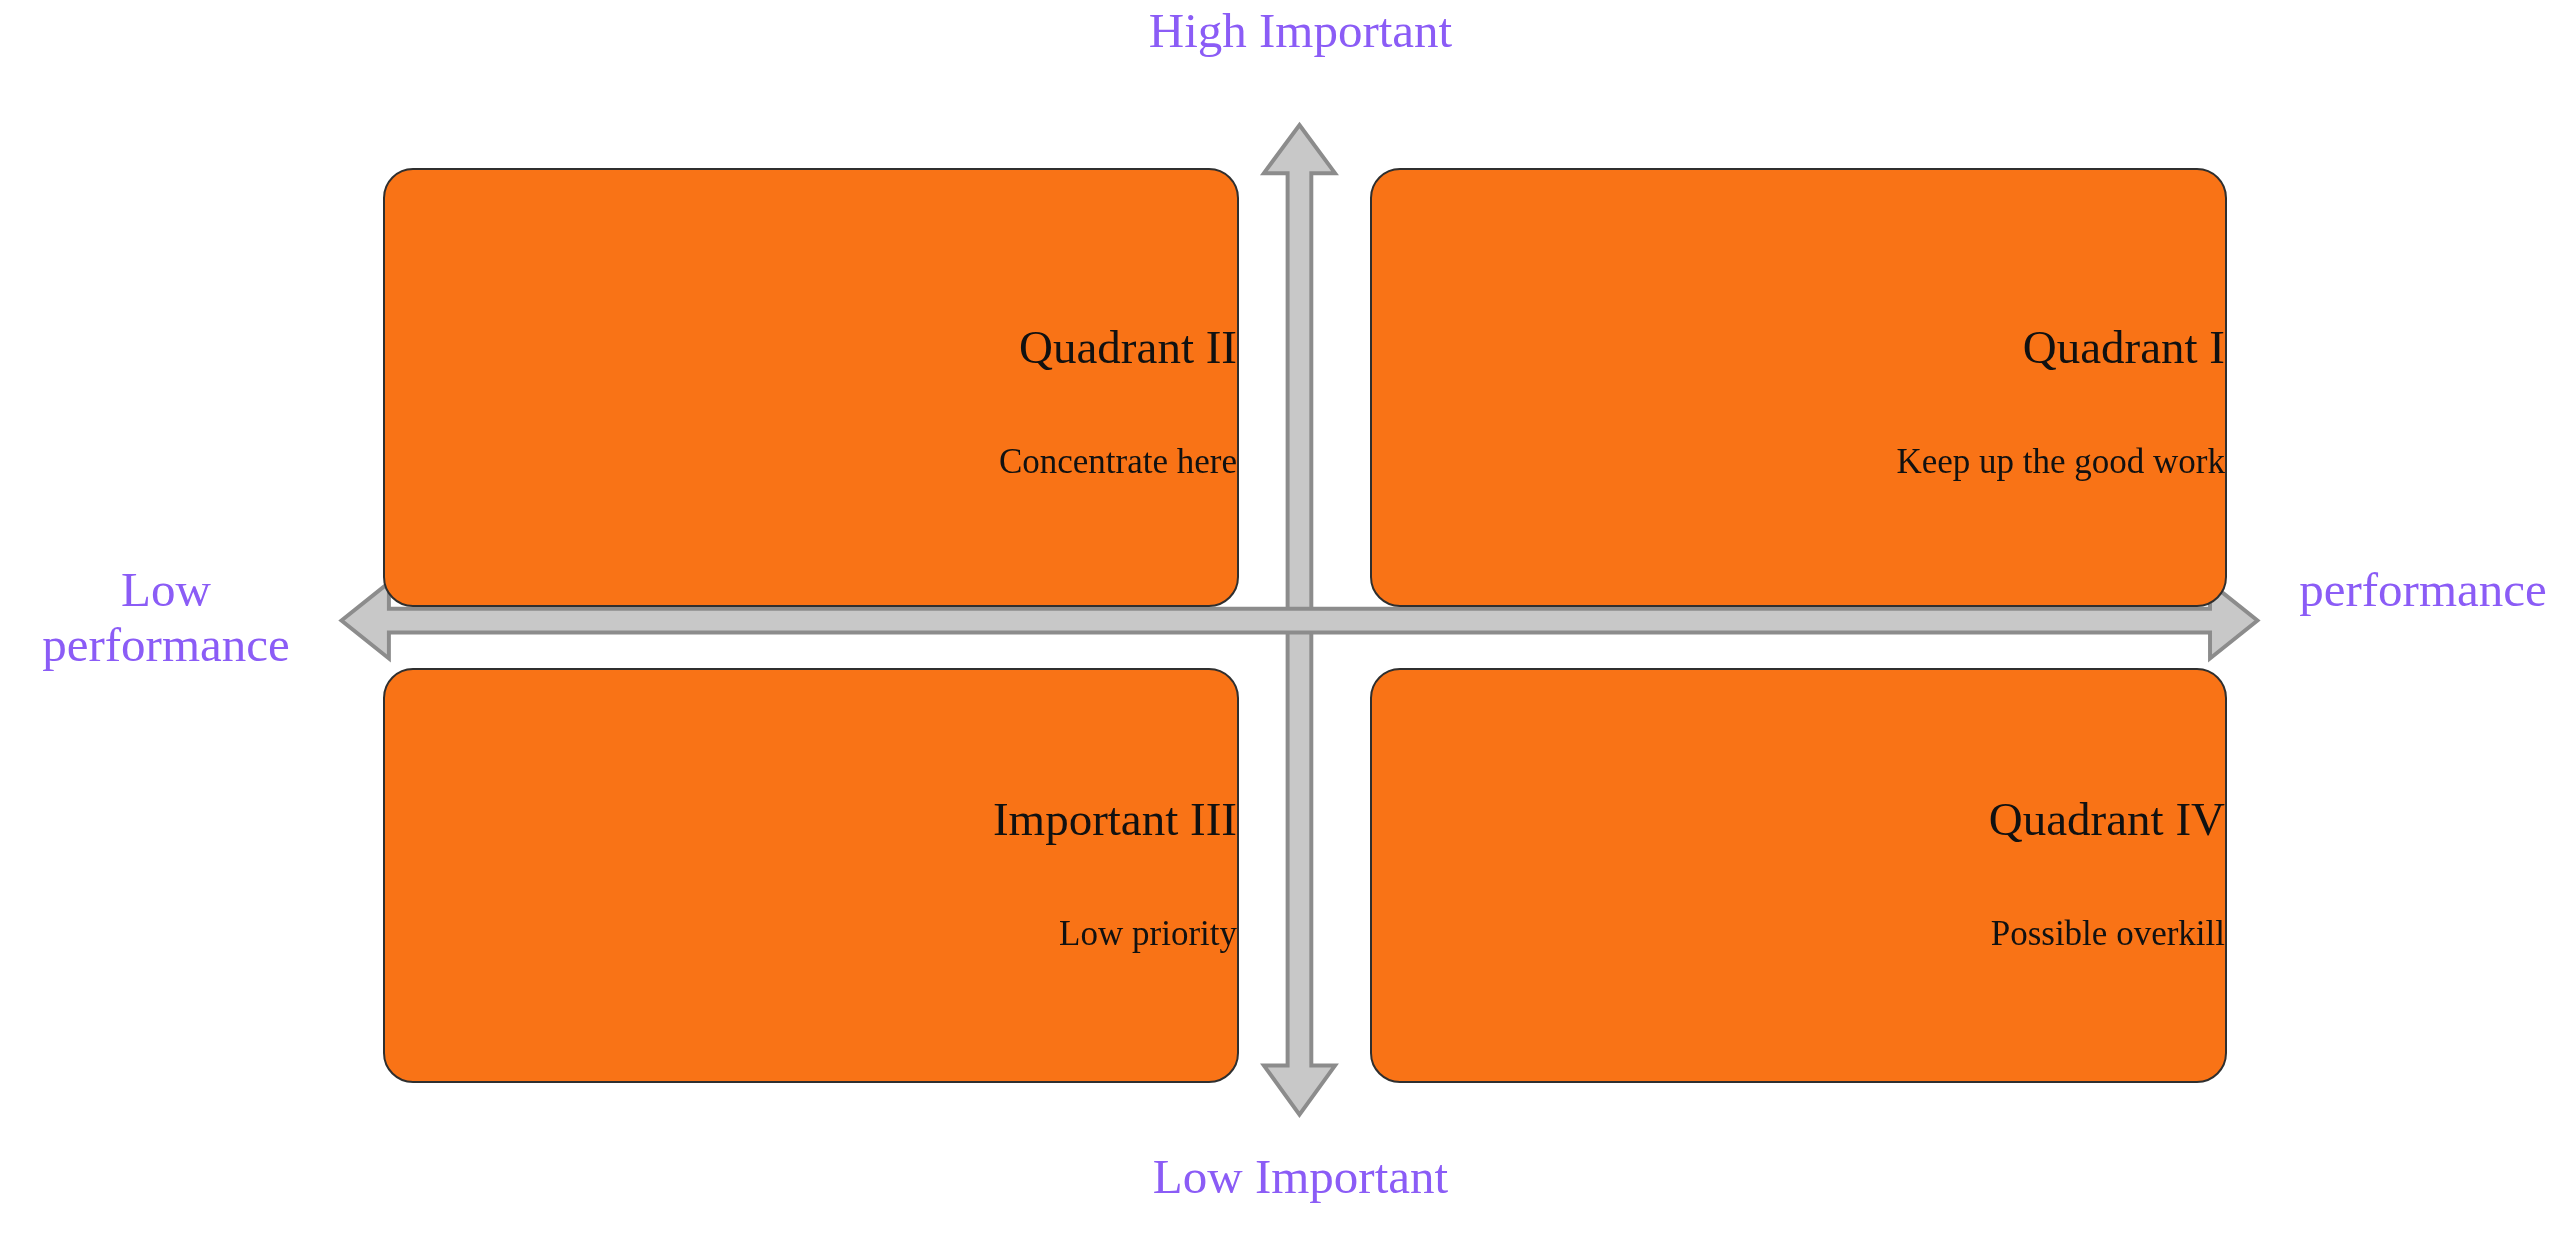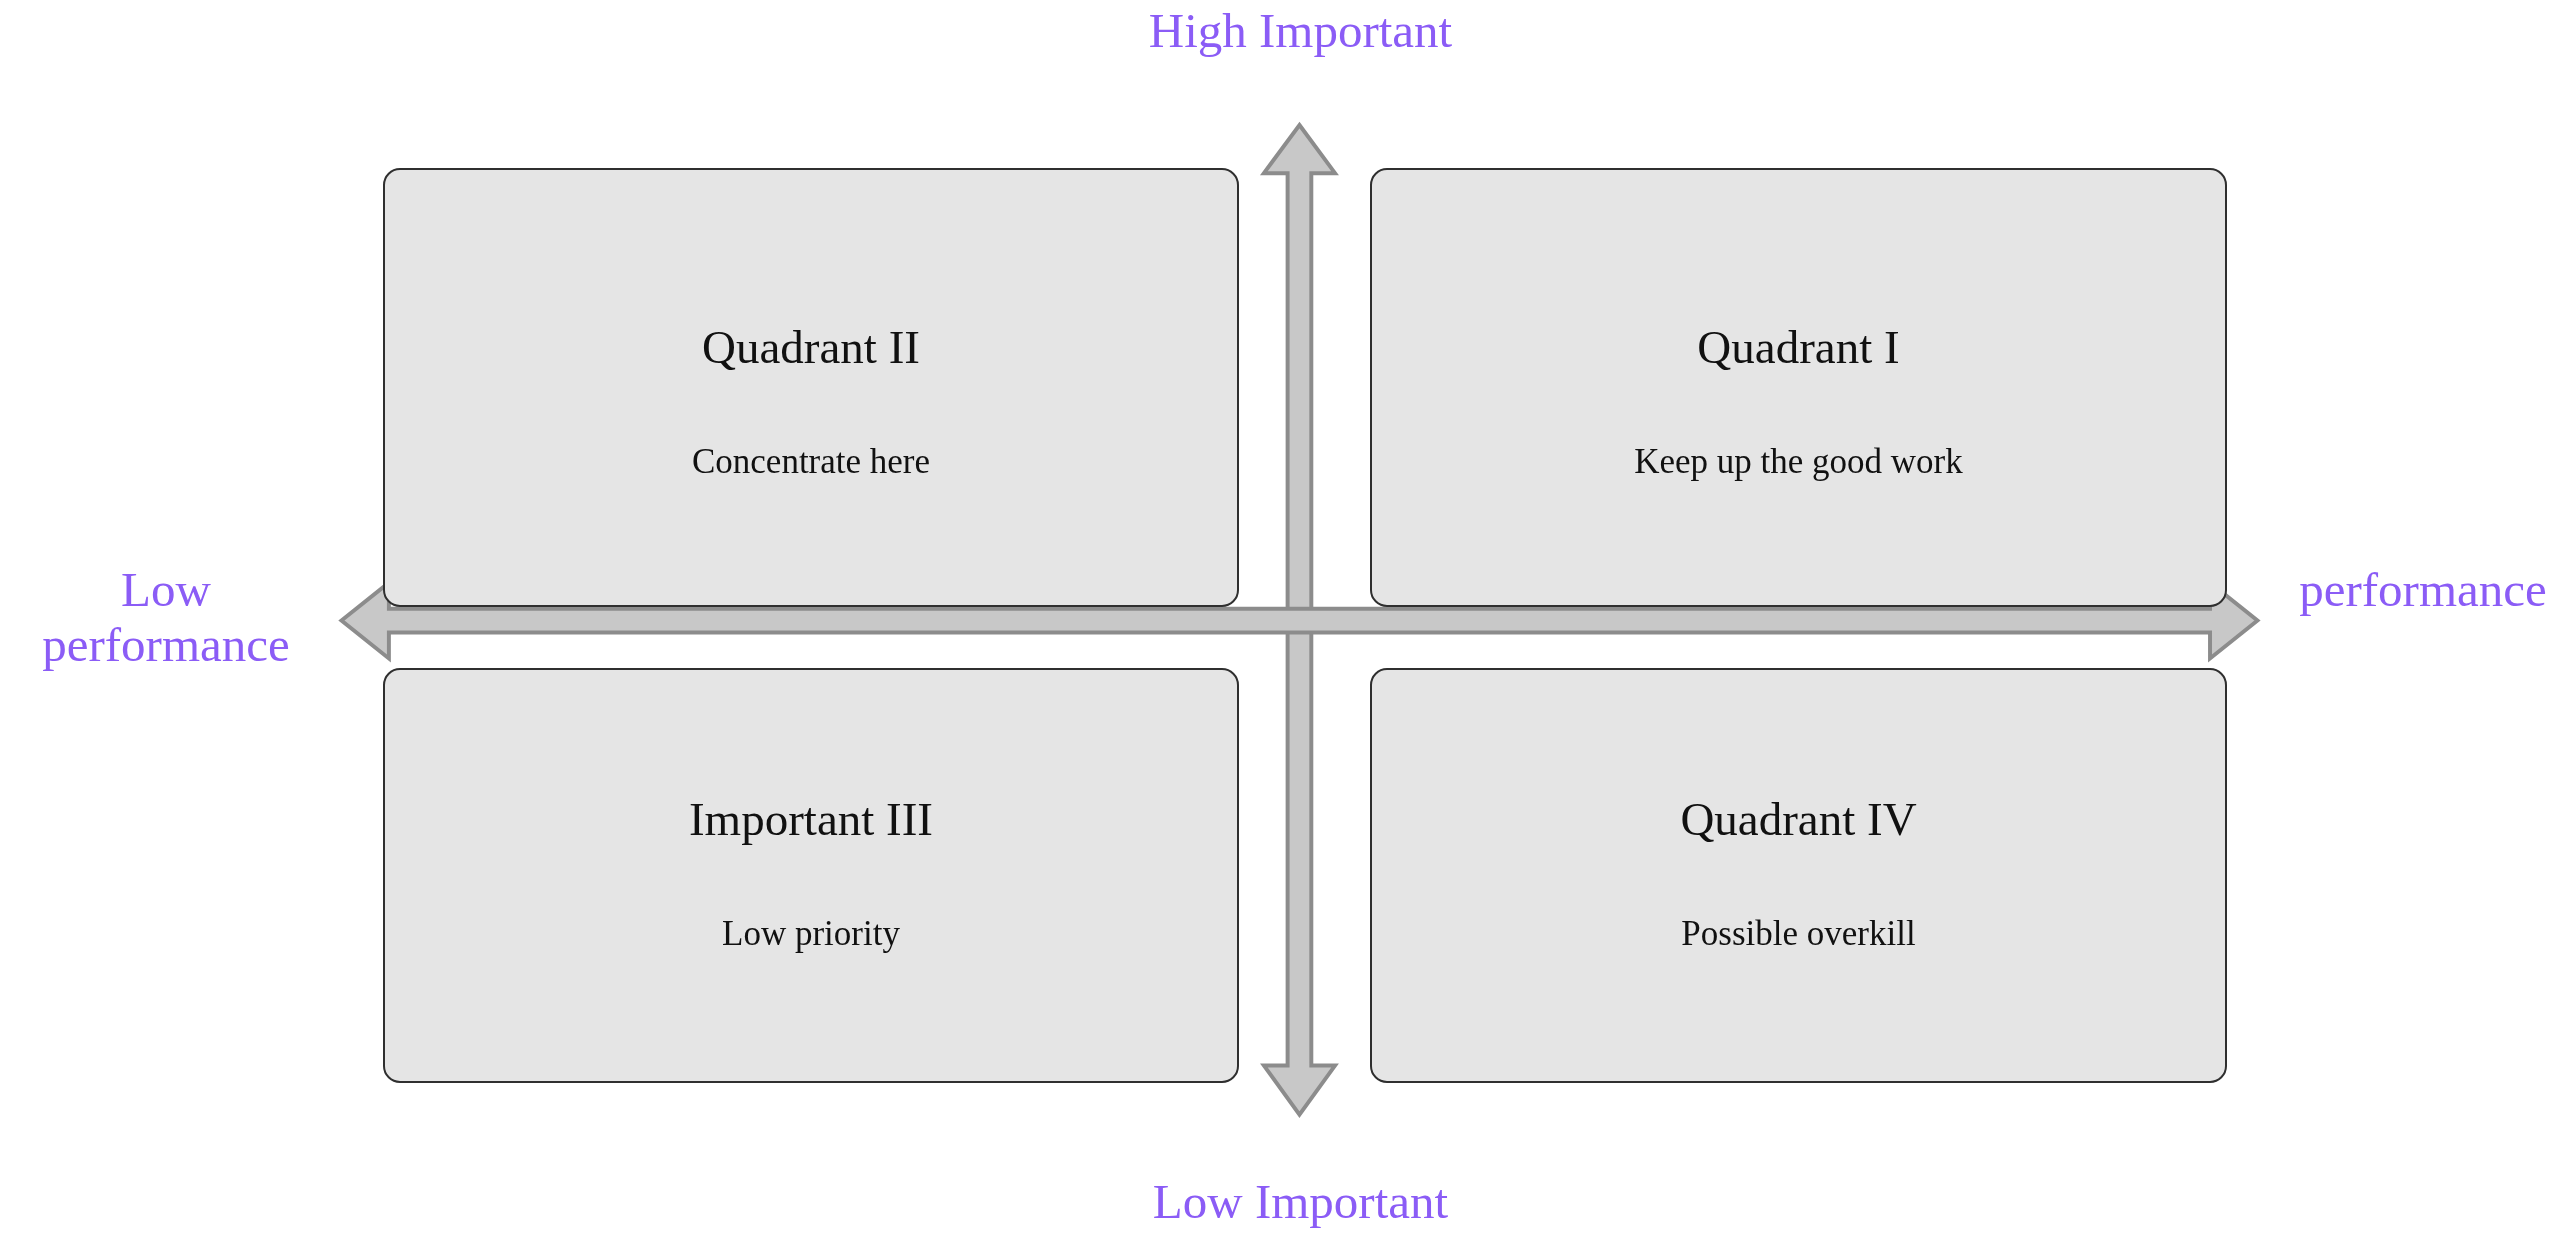--- a/index.html
+++ b/index.html
@@ -24,26 +24,26 @@
     left: 0;
     top: 0;
     width: 2576px;
     height: 1234px;
   }
 
   
   .quad-box {
     position: absolute;
     box-sizing: border-box;
-    background: #e5e5e5;
+    background: #f97316;
     border: 2.4px solid #2f2f2f;
-    border-radius: 17px;
+    border-radius: 30px;
     display: flex;
     flex-direction: column;
-    align-items: center;
+    align-items: flex-end;
     justify-content: center;
   }
   .quad-tl { left: 383px;  top: 168px;  width: 856px; height: 439px; }
   .quad-tr { left: 1370px; top: 168px;  width: 857px; height: 439px; }
   .quad-bl { left: 383px;  top: 668px;  width: 856px; height: 415px; }
   .quad-br { left: 1370px; top: 668px;  width: 857px; height: 415px; }
 
   .quad-title {
     font-size: 47px;
     color: #111111;
@@ -66,21 +66,21 @@
     position: absolute;
     color: #8b5cf6;
     font-size: 49px;
     line-height: 1.12;
     text-align: center;
     white-space: nowrap;
   }
   .axis-label .line { display: block; }
 
   #label-top    { left: 937px; top: 4px;    width: 727px; }
-  #label-bottom { left: 937px; top: 1150px; width: 727px; margin-top: 25px; }
+  #label-bottom { left: 937px; top: 1150px; width: 727px; }
   #label-left   { left: 0px;    top: 563px;  width: 332px; }
   #label-right  { left: 2270px; top: 563px;  width: 306px; }
 </style>
 </head>
 <body>
 
 <div id="stage">
 
   <svg id="axes" viewBox="0 0 3259 1561" width="2576" height="1234" xmlns="http://www.w3.org/2000/svg">
 

